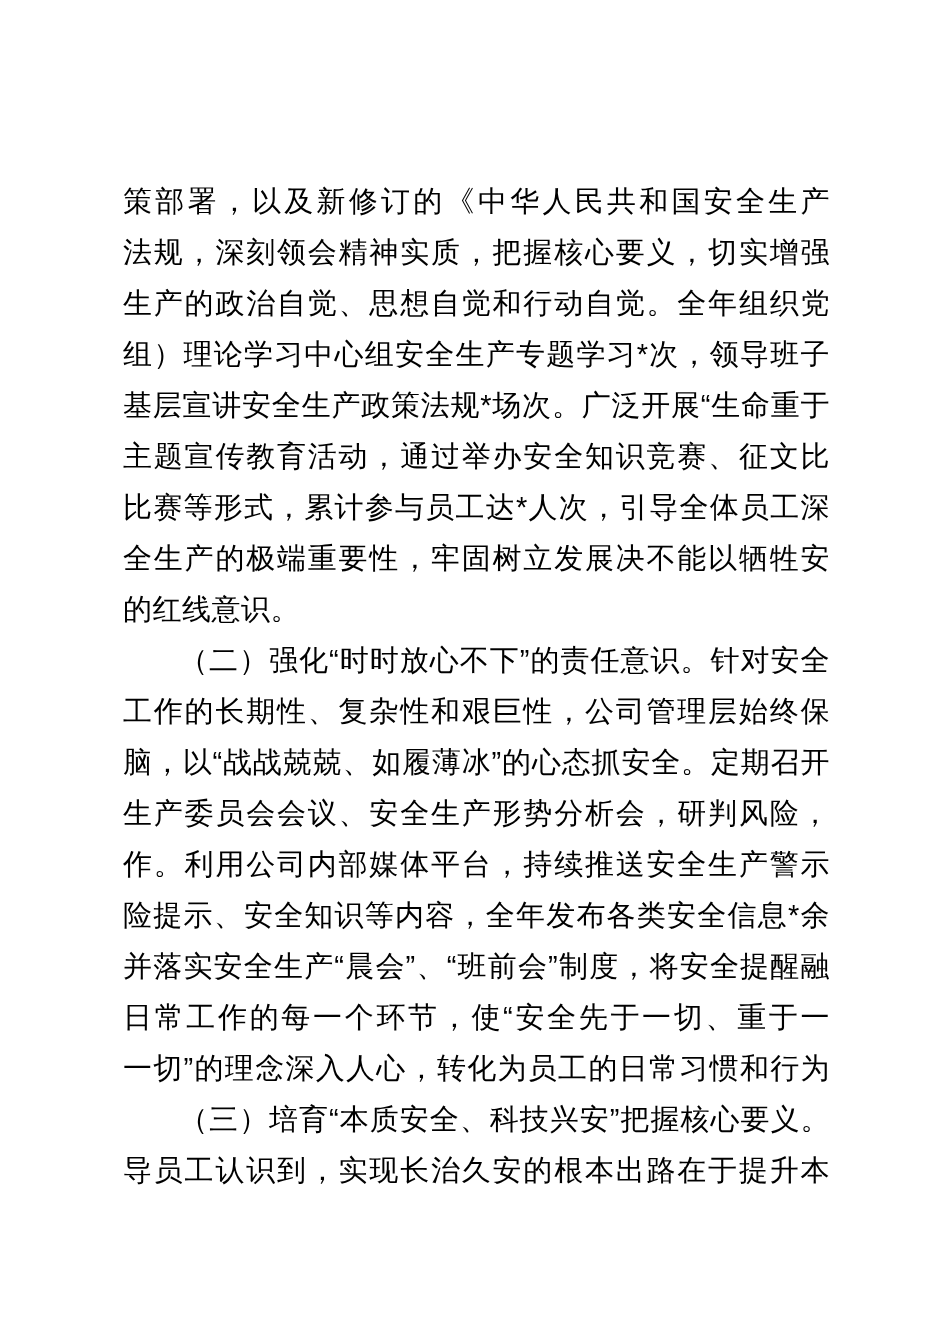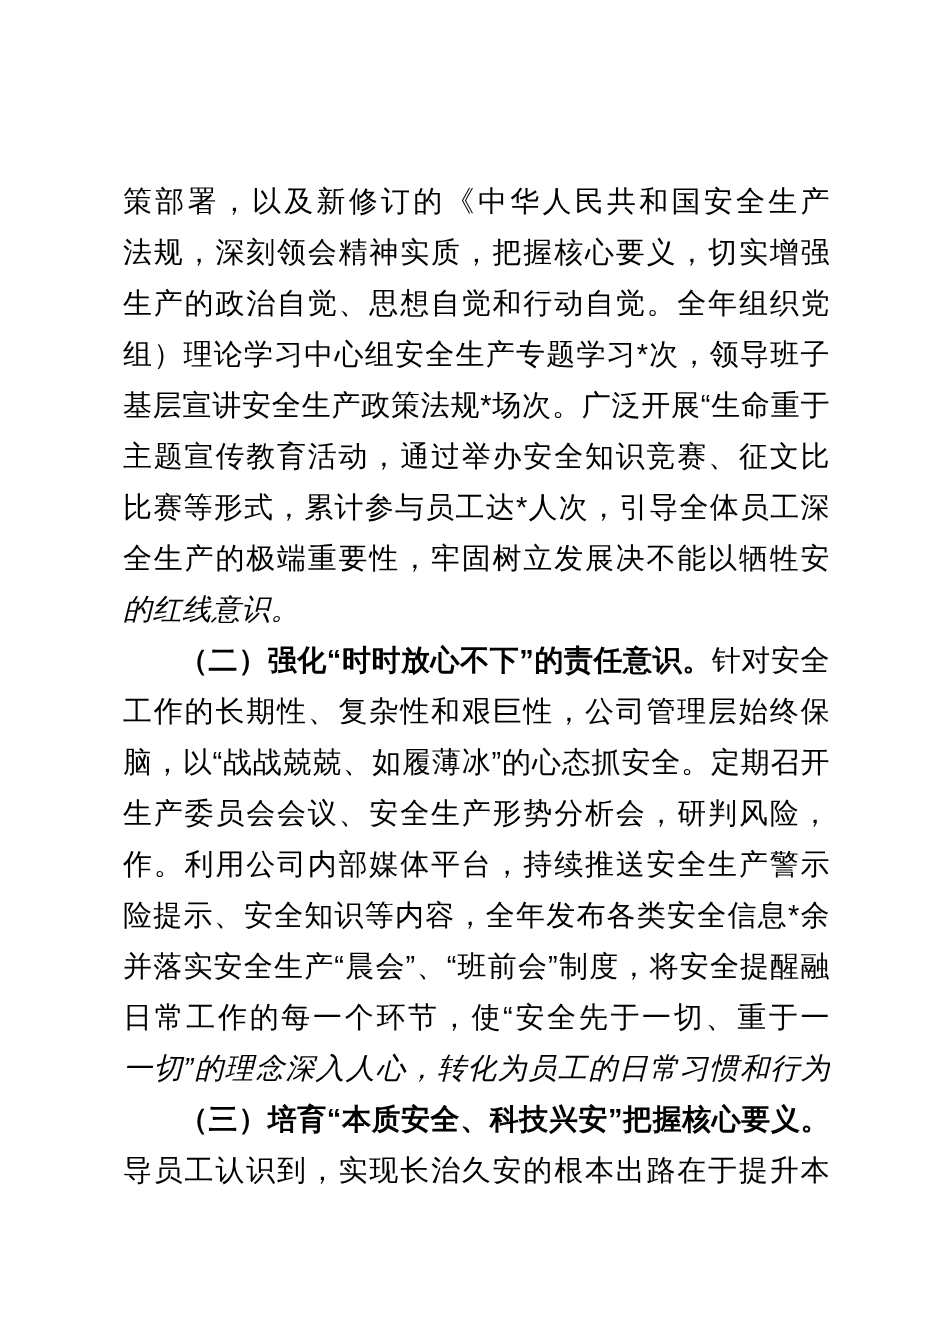--- a/index.html
+++ b/index.html
@@ -26,27 +26,26 @@
     line-height: 51px;
     height: 51px;
     letter-spacing: 0.5px;
     text-align: justify;
     text-align-last: justify;
     overflow: hidden;
     color: #000000;
   }
   .line.para-end {
     text-align-last: left;
-    font-style: italic;
   }
   .line.indent {
     padding-left: 56px;
   }
   .run-bold {
-    font-weight: 700;
+    font-weight: 400;
   }
   .run-regular {
     font-weight: 400;
   }
 </style>
 </head>
 <body>
 
 <div class="page">
   <div class="doc-body">

